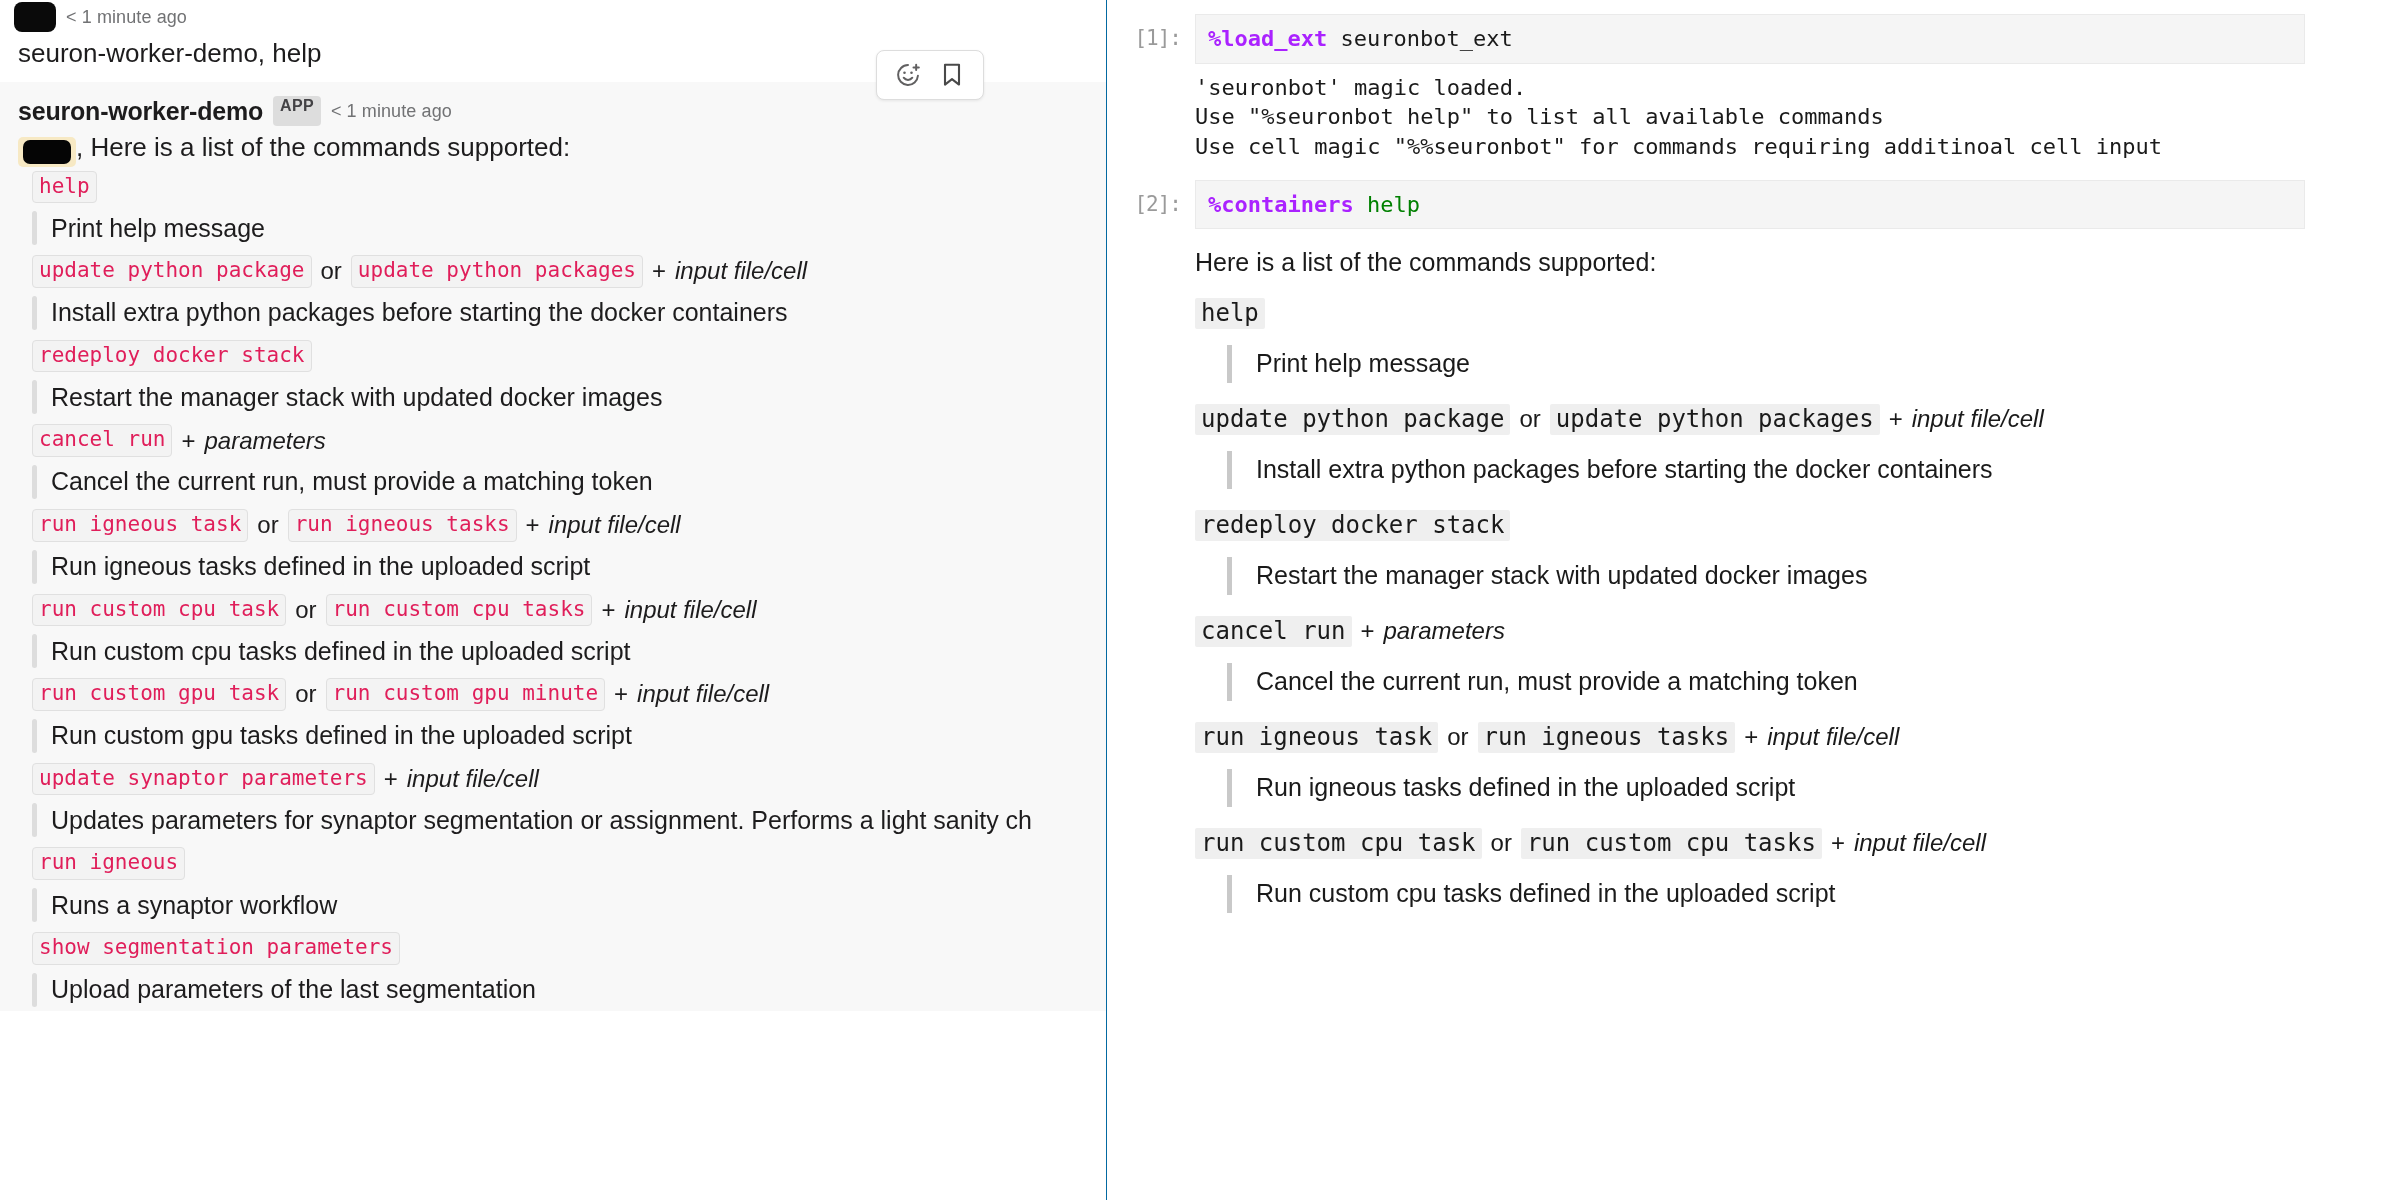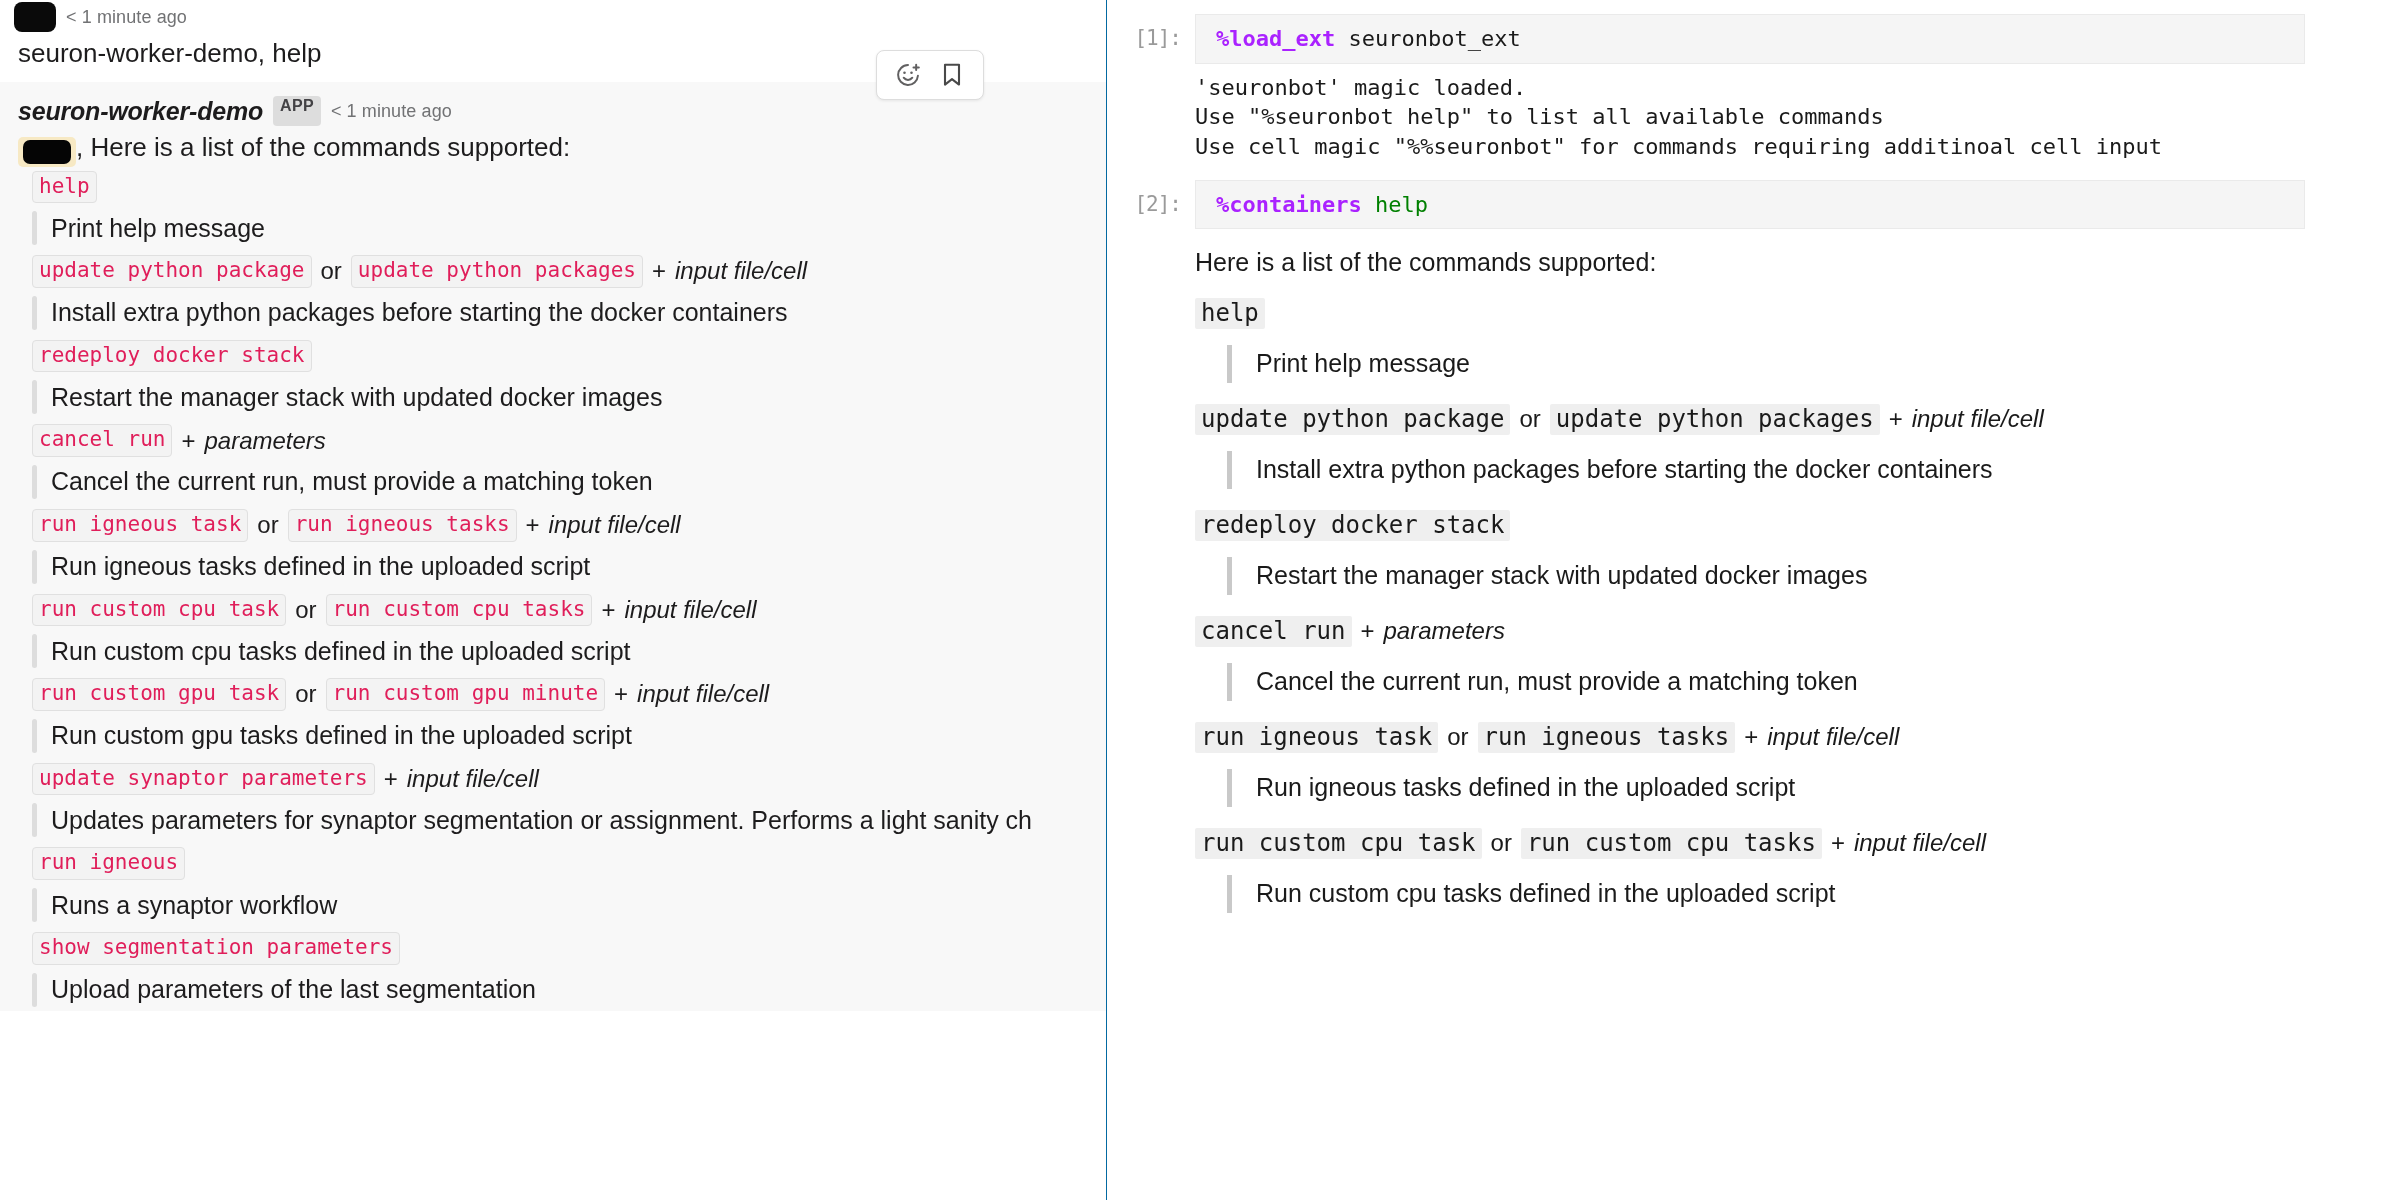--- a/index.html
+++ b/index.html
@@ -25,21 +25,21 @@
   .msg.user-msg { padding-top: 2px; padding-bottom: 12px; background:#ffffff; }
   .msg.bot-msg  { padding-top: 14px; background:#f8f8f8; }
 
   .msg-head { display: flex; align-items: center; gap: 10px; height: 30px; }
   .avatar-redacted {
     width: 42px; height: 30px; background:#0a0a0a; border-radius: 8px;
     flex: 0 0 auto; margin-left: -4px;
   }
   .ts { font-size: 18px; color: #717274; letter-spacing: .1px; }
   .author {
-    font-size: 25px; font-weight: 700; color: #1d1c1d; letter-spacing: -.2px; font-style: italic;
+    font-size: 25px; font-weight: 700; color: #1d1c1d; letter-spacing: -.2px;
   }
   .app-badge {
     font-size: 16px; font-weight: 700; color: #434245;
     background: #ddd; border-radius: 4px; padding: 2px 7px 12px 7px;
     line-height: 1; letter-spacing: .3px;
   }
   .msg-body { padding-top: 5px; }
   .body-line {
     font-size: 26px; color: #1d1c1d; line-height: 1.28;
     display: flex; align-items: center; gap: 0px; white-space: nowrap;
@@ -91,21 +91,21 @@
     padding: 14px 0 0 0;
   }
   .nb-cell { display: flex; align-items: flex-start; width: 100%; }
   .nb-prompt {
     flex: 0 0 auto; width: 88px; text-align: right; padding-right: 14px;
     font-family: "DejaVu Sans Mono", monospace; font-size: 21px;
     color: #9a9a9a; line-height: 1.5; padding-top: 9px; letter-spacing: -1px;
   }
   .nb-input {
     flex: 1 1 auto; background: #f5f5f5; border: 1px solid #eaeaea;
-    padding: 9px 20px; min-height: 44px; margin-right: 2px;
+    padding: 9px 12px; min-height: 44px; margin-right: 2px;
   }
   .nb-code {
     font-family: "DejaVu Sans Mono", monospace; font-size: 22px;
     color: #1a1a1a; line-height: 1.35; white-space: pre;
   }
   .tok-magic { color: #aa22ff; font-weight: 700; }
   .tok-str   { color: #008000; }
 
   .nb-out {
     padding-left: 88px; padding-right: 10px; padding-top: 9px; padding-bottom: 6px;

